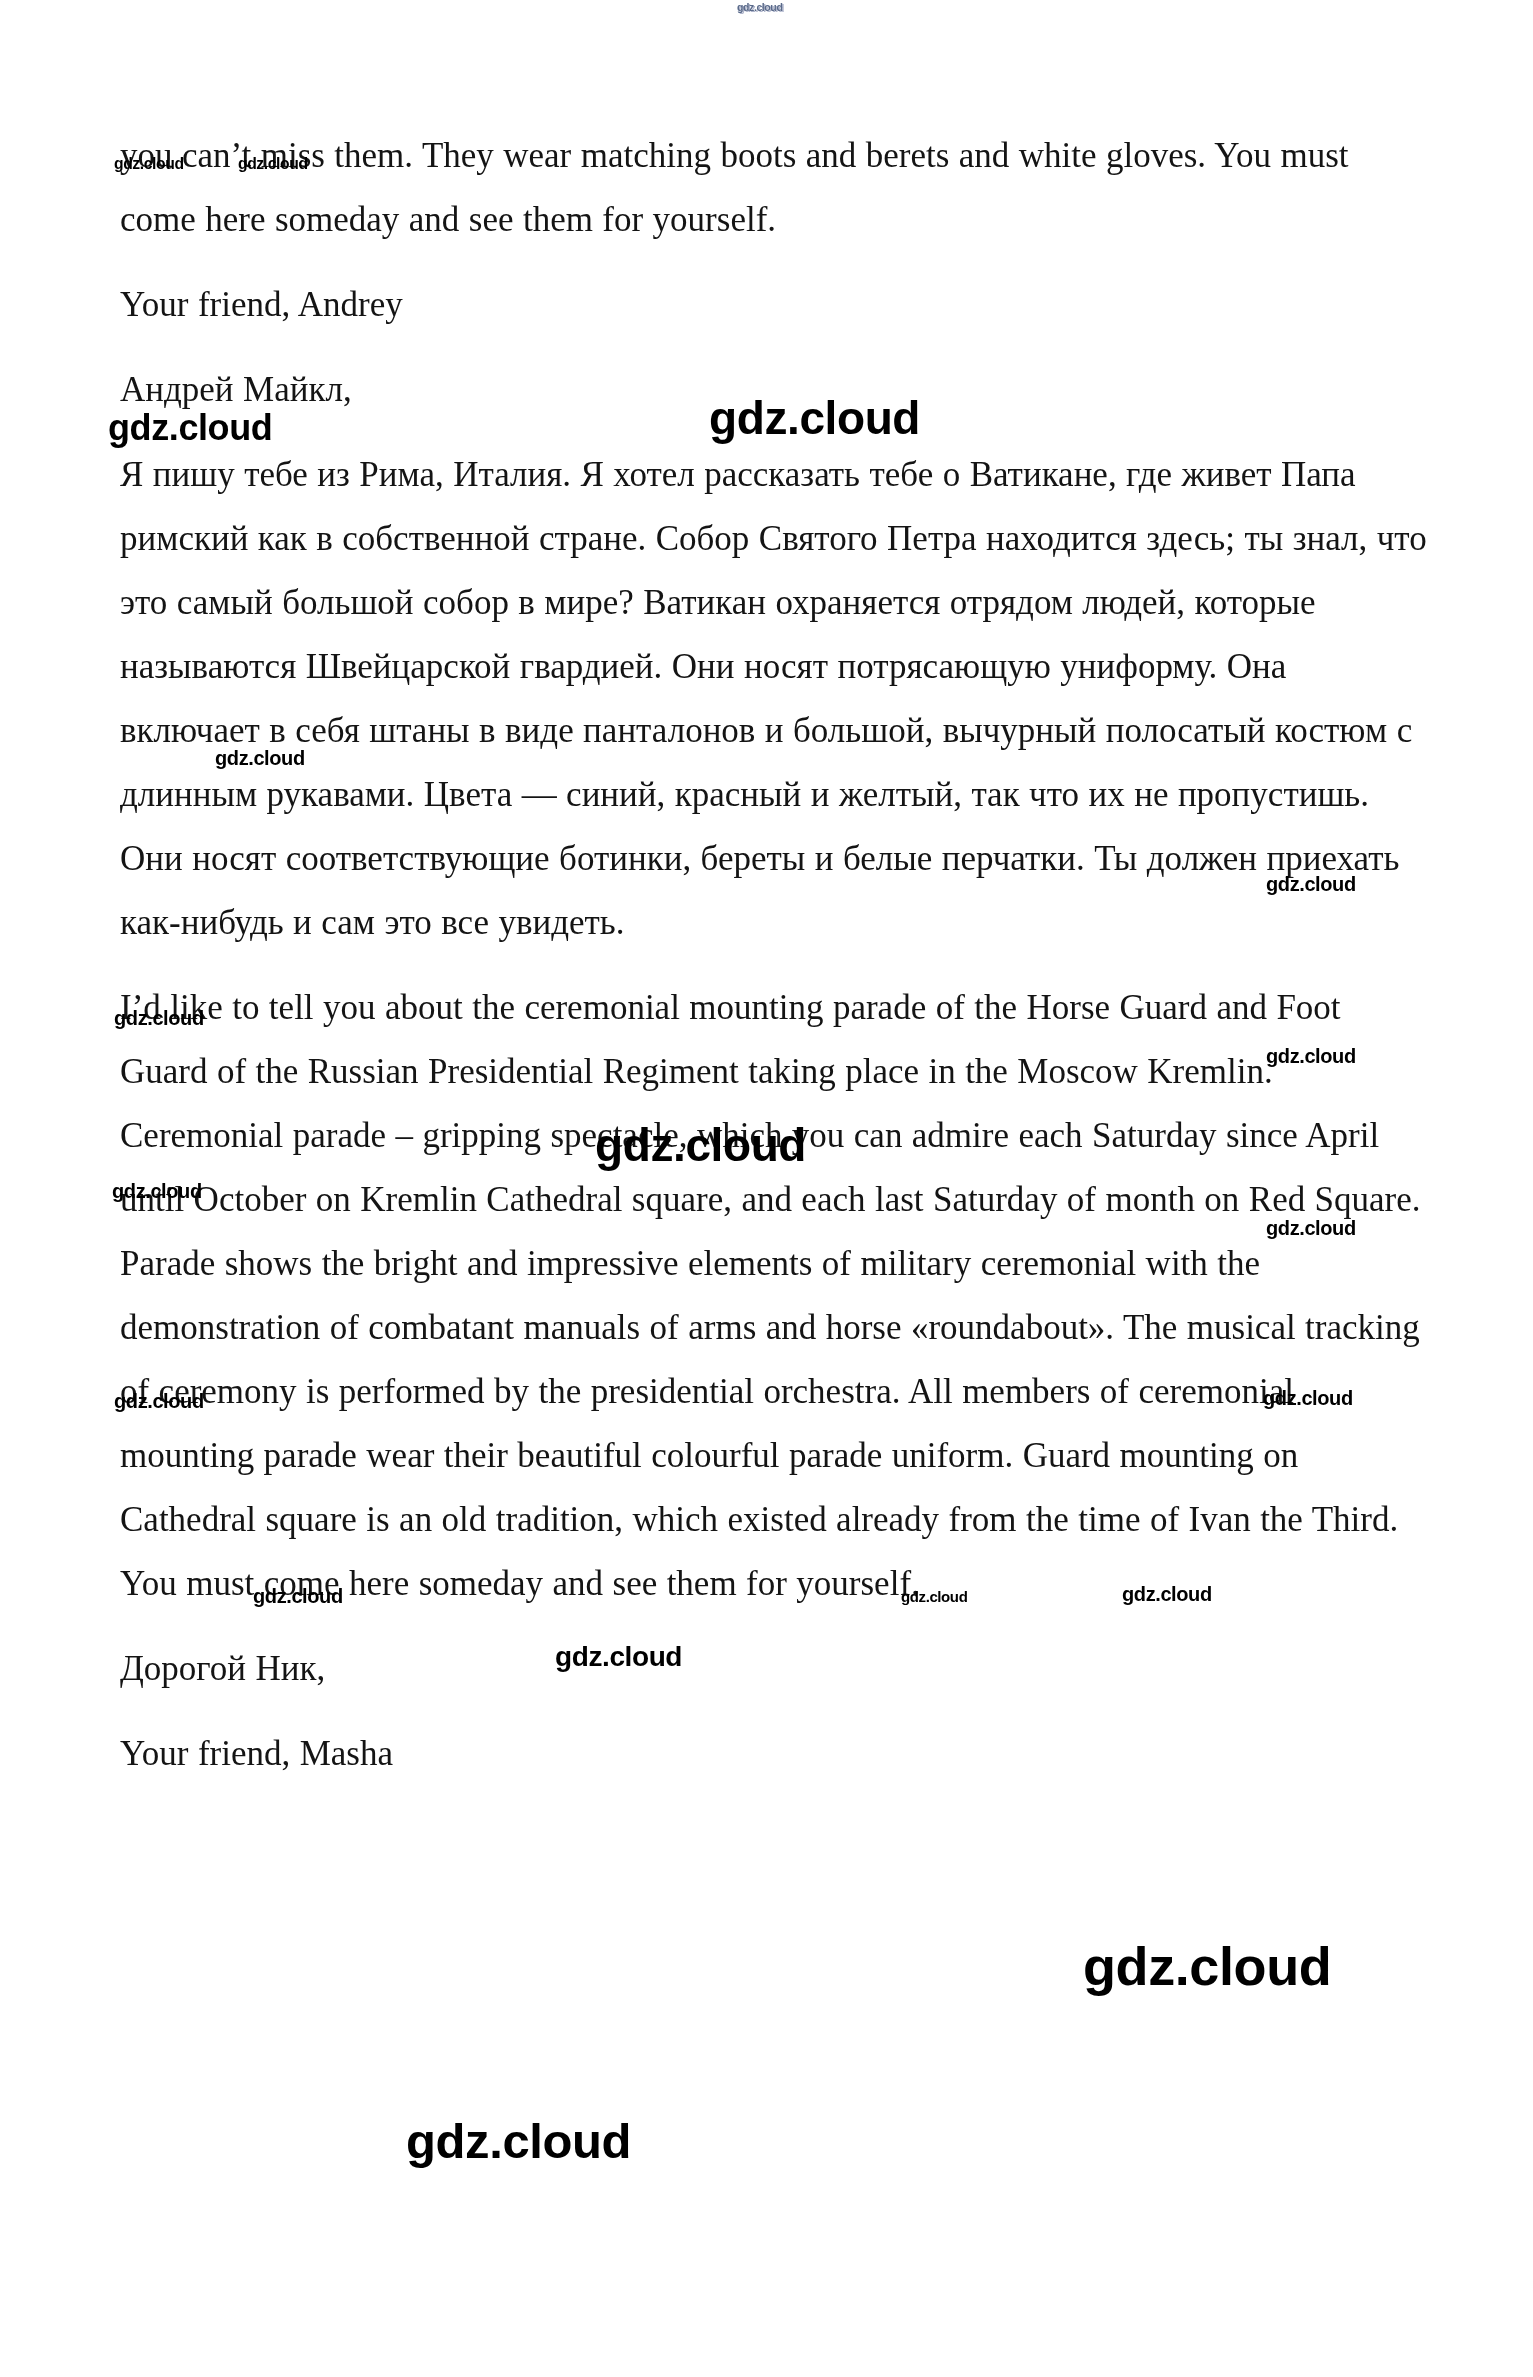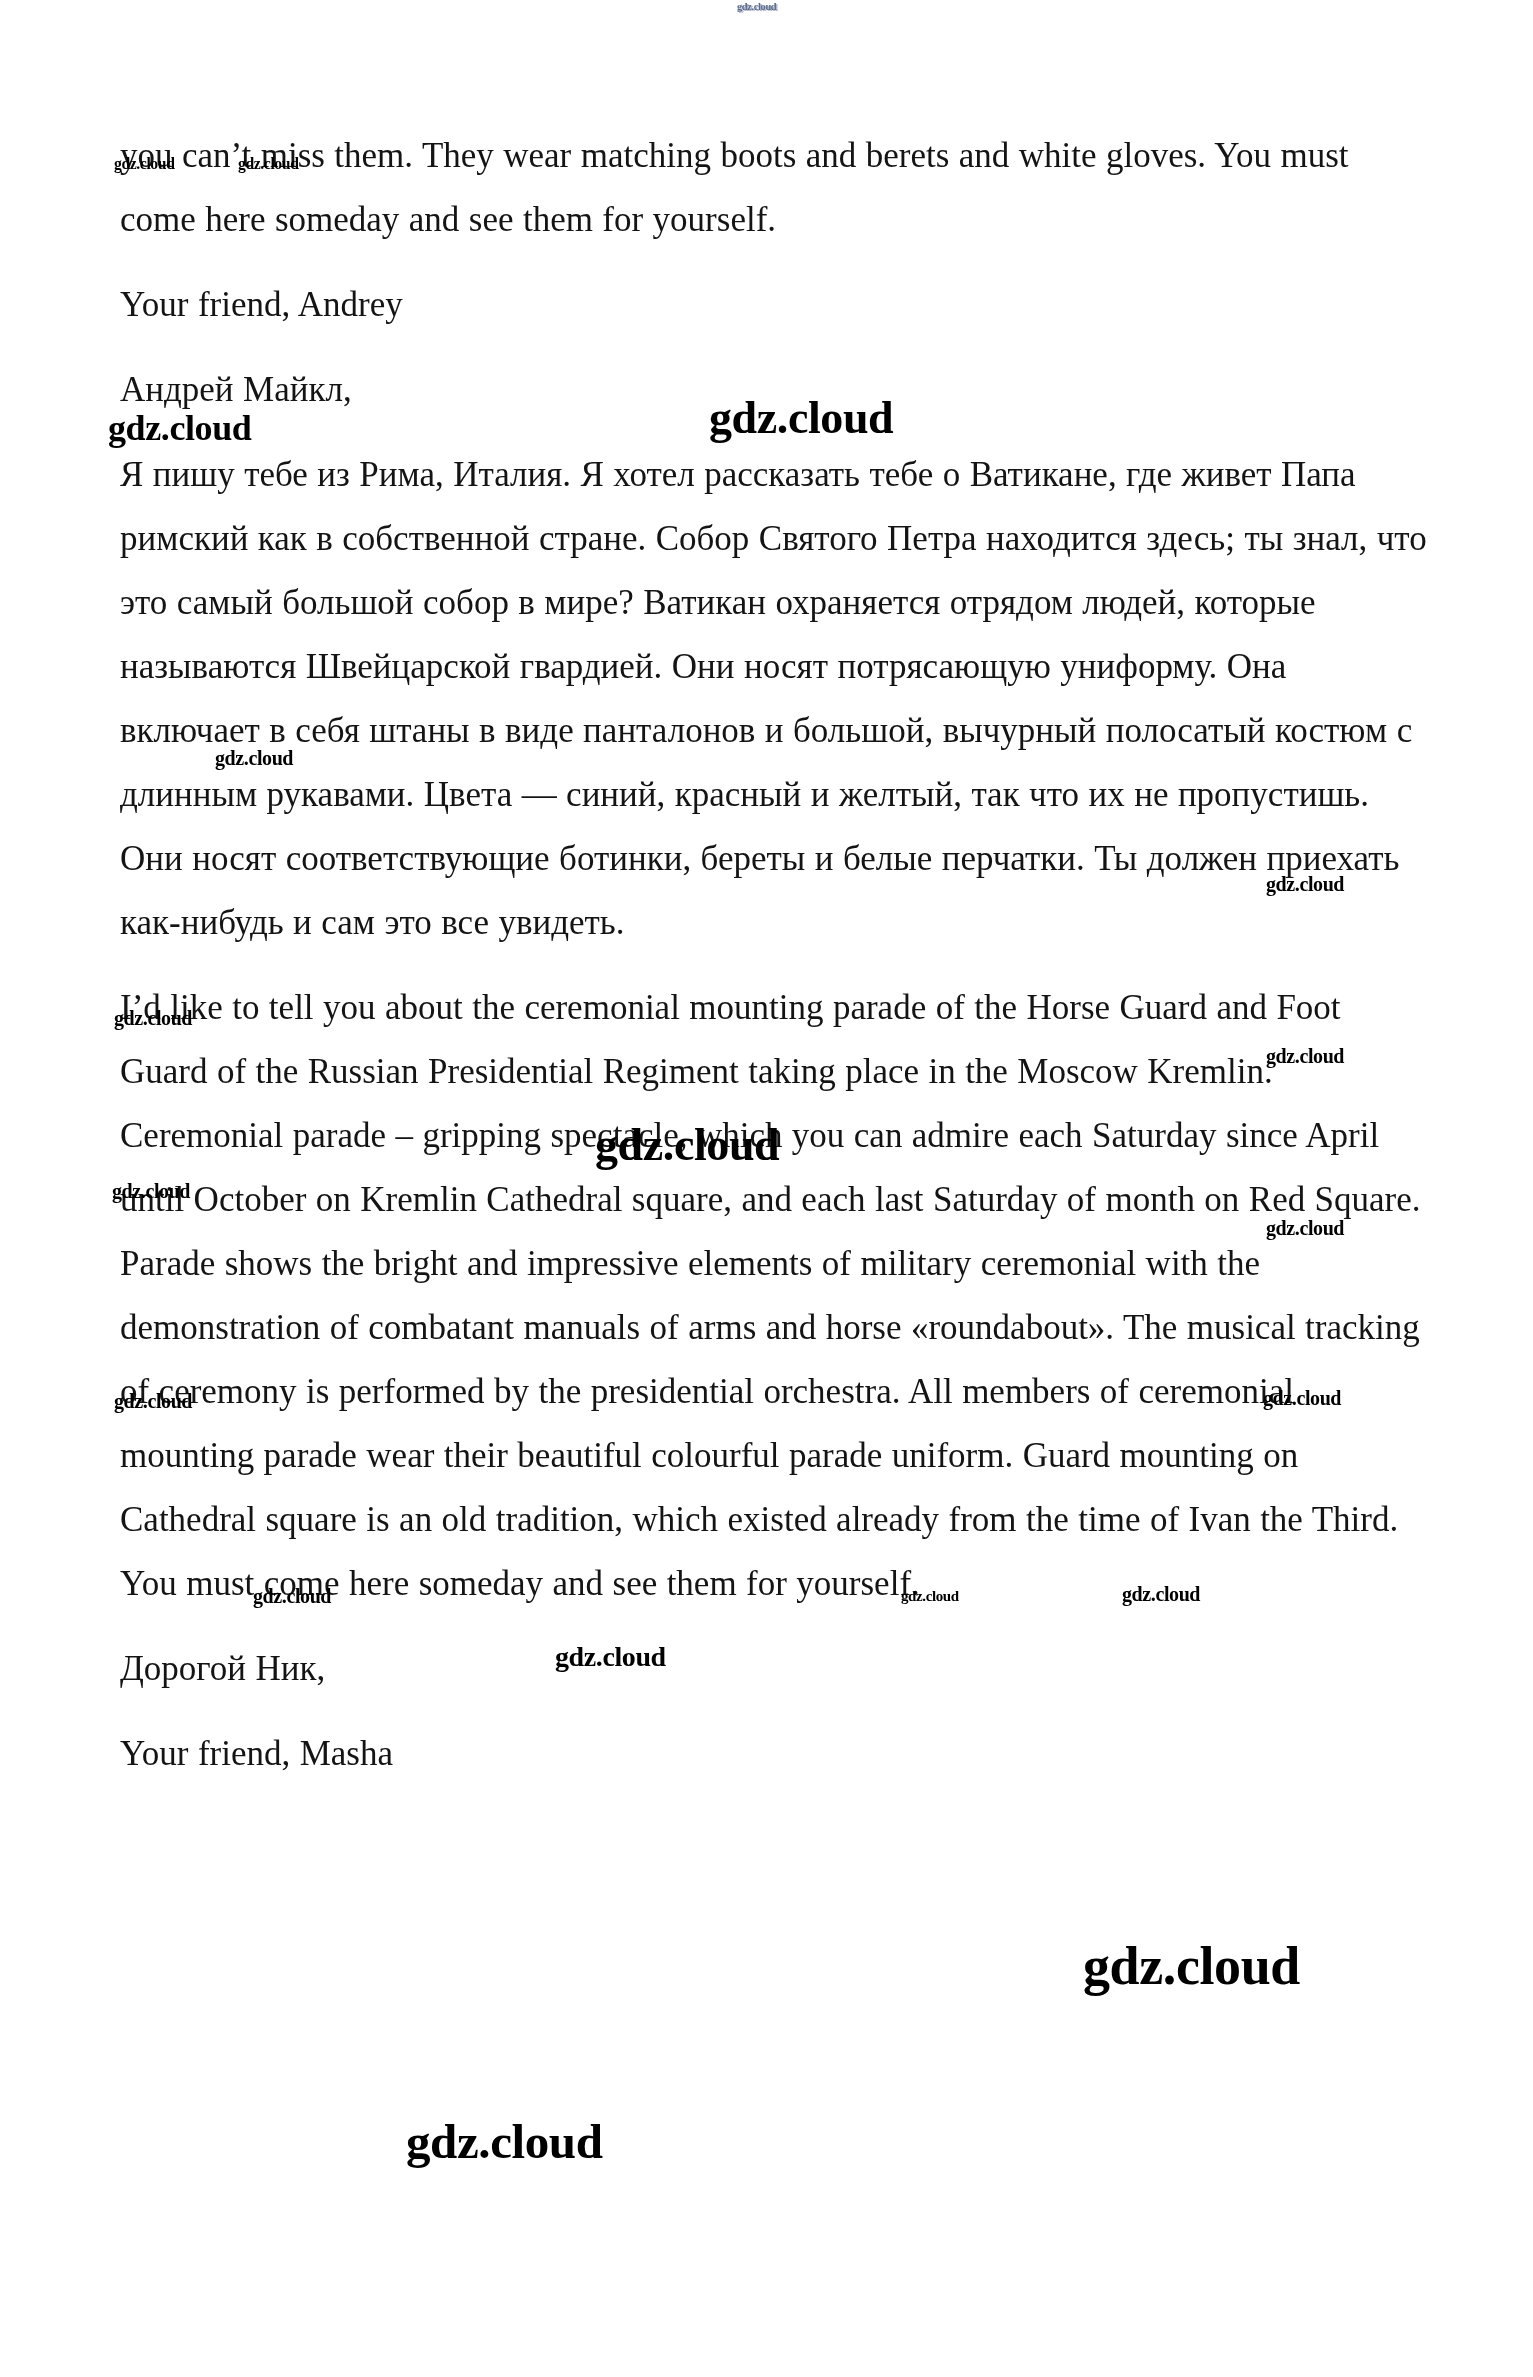--- a/index.html
+++ b/index.html
@@ -21,21 +21,21 @@
   }
   .content p {
     font-size:35px;
     line-height:64px;
     margin:0 0 21px 0;
     text-align:left;
     word-spacing:0.7px;
   }
   .wm {
     position:absolute;
-    font-family:Liberation Serif, serif;
+    font-family:Liberation Sans, sans-serif;
     font-weight:600;
     color:#000000;
     white-space:nowrap;
     line-height:1;
     letter-spacing:-0.4px;
   }
   .wm-tiny-top {
     color:#5a6a8a;
     text-shadow:1.5px 0.7px 0 rgba(110,120,160,0.55);
     font-weight:600;

